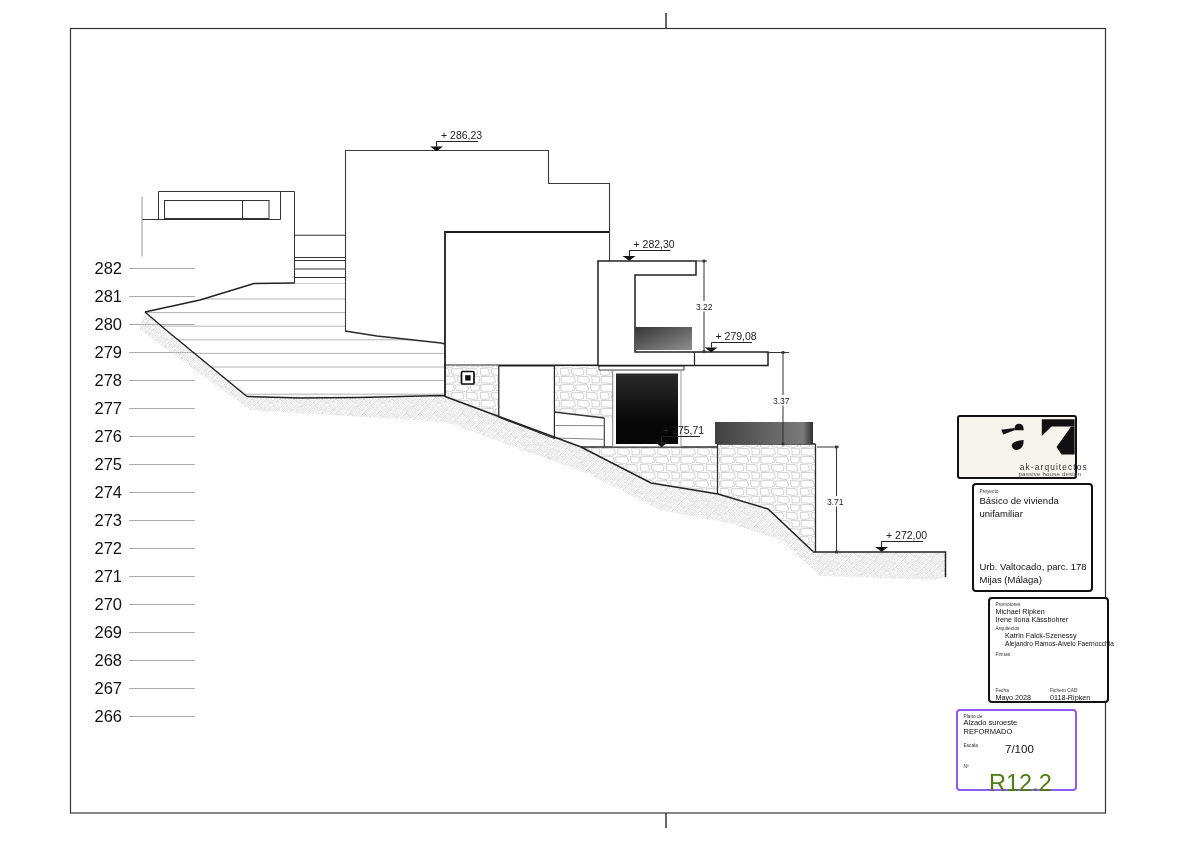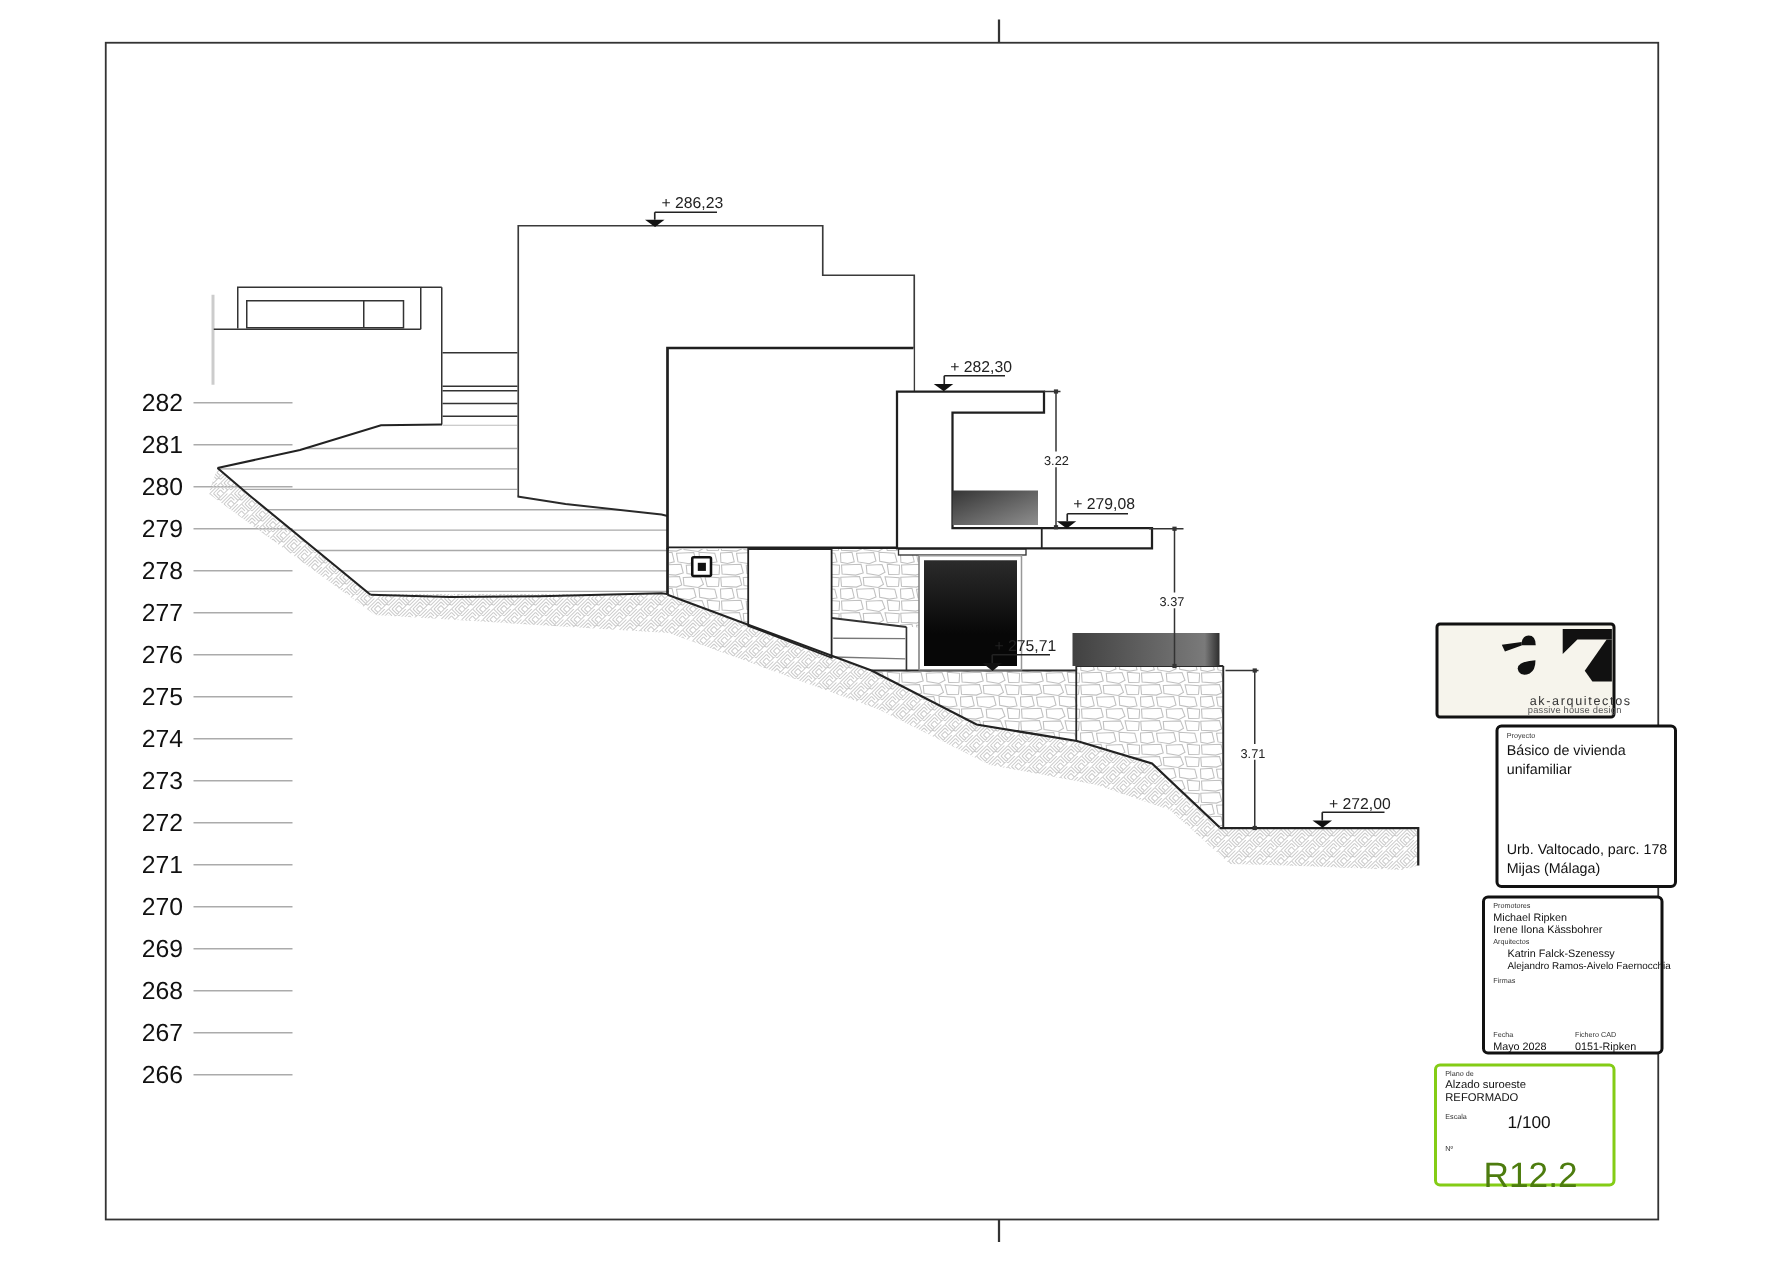--- a/index.html
+++ b/index.html
@@ -274,39 +274,39 @@
     <path d="M42.2,12.8 L55.4,11 L55.4,13.3 L44.3,17.4 Z" fill="#111"></path>
     <path d="M55.3,13.2 Q55.3,6.7 60.1,6.7 Q64.8,6.7 64.8,13.2 Z" fill="#111"></path>
     <path d="M64.6,23.1 Q64.8,29.7 60.8,32 Q55.8,34.2 53.6,31 Q51.6,27.5 54.8,25.5 Q58.8,23.3 64.6,23.1 Z" fill="#111"></path>
     <path d="M82.8,2.3 L115.6,2.3 L115.6,9.4 L92.6,9.4 L82.8,19 Z" fill="#111"></path>
     <path d="M112.1,9.4 L115.6,9.4 L115.6,37.4 L102.6,37.4 L97.5,30.1 Z" fill="#111"></path>
   </svg>
   <div style="position:absolute;left:42.3px;top:45px;font-size:8.4px;letter-spacing:1.1px;color:#333;white-space:nowrap;margin-left:19px;">ak-arquitectos</div>
   <div style="position:absolute;left:60px;top:52.7px;font-size:6.2px;letter-spacing:0.15px;color:#555;white-space:nowrap;">passive house design</div>
 </div>
 
-<div class="tb" style="left:997px;top:483px;width:121px;height:109px;background:#fff;border:2px solid #111;border-radius:4px;">
+<div class="tb" style="left:972px;top:483px;width:121px;height:109px;background:#fff;border:2px solid #111;border-radius:4px;">
   <div style="position:absolute;left:5.5px;top:3.5px;font-size:4.8px;color:#333;">Proyecto</div>
   <div style="position:absolute;left:5.5px;top:10px;font-size:9.5px;line-height:12.8px;color:#111;">Básico de vivienda<br>unifamiliar</div>
   <div style="position:absolute;left:5.5px;top:76px;font-size:9.5px;line-height:12.8px;color:#111;">Urb. Valtocado, parc. 178<br>Mijas (Málaga)</div>
 </div>
 
 <div class="tb" style="left:956px;top:597px;width:121px;height:106px;background:#fff;border:2px solid #111;border-radius:4px;margin-left:32px;">
   <div style="position:absolute;left:5.5px;top:3px;font-size:4.8px;color:#333;">Promotores</div>
   <div style="position:absolute;left:5.5px;top:8.5px;font-size:7.2px;line-height:8.3px;color:#111;white-space:nowrap;">Michael Ripken<br>Irene Ilona Kässbohrer</div>
   <div style="position:absolute;left:5.5px;top:27px;font-size:4.8px;color:#333;">Arquitectos</div>
   <div style="position:absolute;left:15px;top:32.5px;font-size:7.2px;line-height:8.3px;color:#111;white-space:nowrap;">Katrin Falck-Szenessy<br><span style="font-size:6.6px;">Alejandro Ramos-Aivelo Faernocchia</span></div>
   <div style="position:absolute;left:5.5px;top:53px;font-size:4.8px;color:#333;">Firmas</div>
   <div style="position:absolute;left:5.5px;top:88.5px;font-size:4.8px;color:#333;">Fecha</div>
   <div style="position:absolute;left:5.5px;top:94px;font-size:7.2px;color:#111;">Mayo 2028</div>
   <div style="position:absolute;left:60px;top:88.5px;font-size:4.8px;color:#333;">Fichero CAD</div>
-  <div style="position:absolute;left:60px;top:94px;font-size:7.2px;color:#111;">0151-Ripken</div>
-</div>
-
-<div class="tb" style="left:956px;top:709px;width:121px;height:82px;background:#fff;border:2px solid #84cc16;border-radius:4px;">
+  <div style="position:absolute;left:60px;top:94px;font-size:7.2px;color:#111;">0118-Ripken</div>
+</div>
+
+<div class="tb" style="left:956px;top:709px;width:121px;height:82px;background:#fff;border:2px solid #8b5cf6;border-radius:4px;">
   <div style="position:absolute;left:5.5px;top:3px;font-size:4.8px;color:#333;">Plano de</div>
   <div style="position:absolute;left:5.5px;top:8px;font-size:7.5px;line-height:8.6px;color:#111;">Alzado suroeste<br>REFORMADO</div>
   <div style="position:absolute;left:5.5px;top:32px;font-size:4.8px;color:#333;">Escala</div>
-  <div style="position:absolute;left:47px;top:31.5px;font-size:11.5px;color:#111;">1/100</div>
+  <div style="position:absolute;left:47px;top:31.5px;font-size:11.5px;color:#111;">7/100</div>
   <div style="position:absolute;left:5.5px;top:53px;font-size:4.8px;color:#333;">Nº</div>
   <div style="position:absolute;left:31px;top:59px;font-size:23.5px;color:#4d7c0f;">R12.2</div>
 </div>
 </div>
 
 </body></html>

